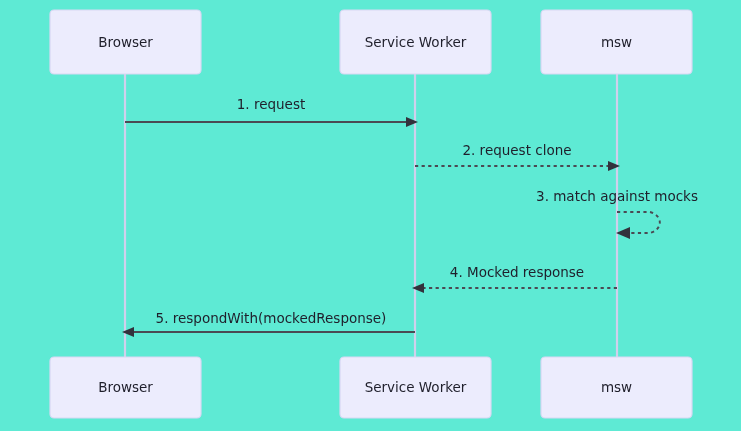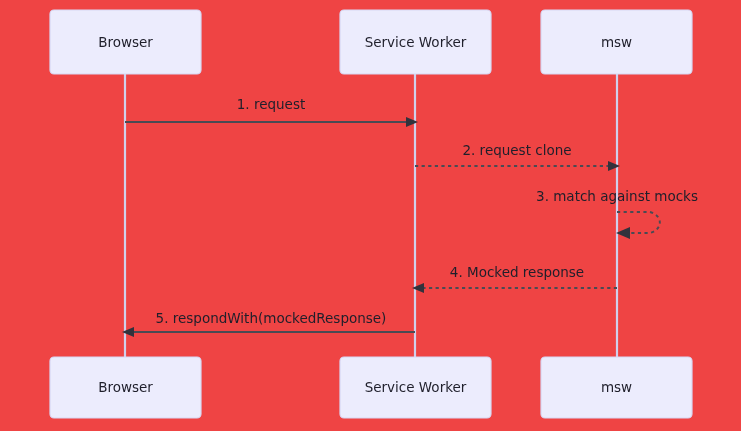--- a/index.html
+++ b/index.html
@@ -10,21 +10,21 @@
   body {
     width: 741px;
     height: 431px;
     font-family: "DejaVu Sans", "Liberation Sans", sans-serif;
     overflow: hidden;
   }
   #diagram-root {
     position: relative;
     width: 741px;
     height: 431px;
-    background: #ef4444;
+    background: #5eead4;
   }
   svg.seq-canvas {
     position: absolute;
     left: 0;
     top: 0;
     width: 741px;
     height: 431px;
     display: block;
   }
   .actor-box-rect {

